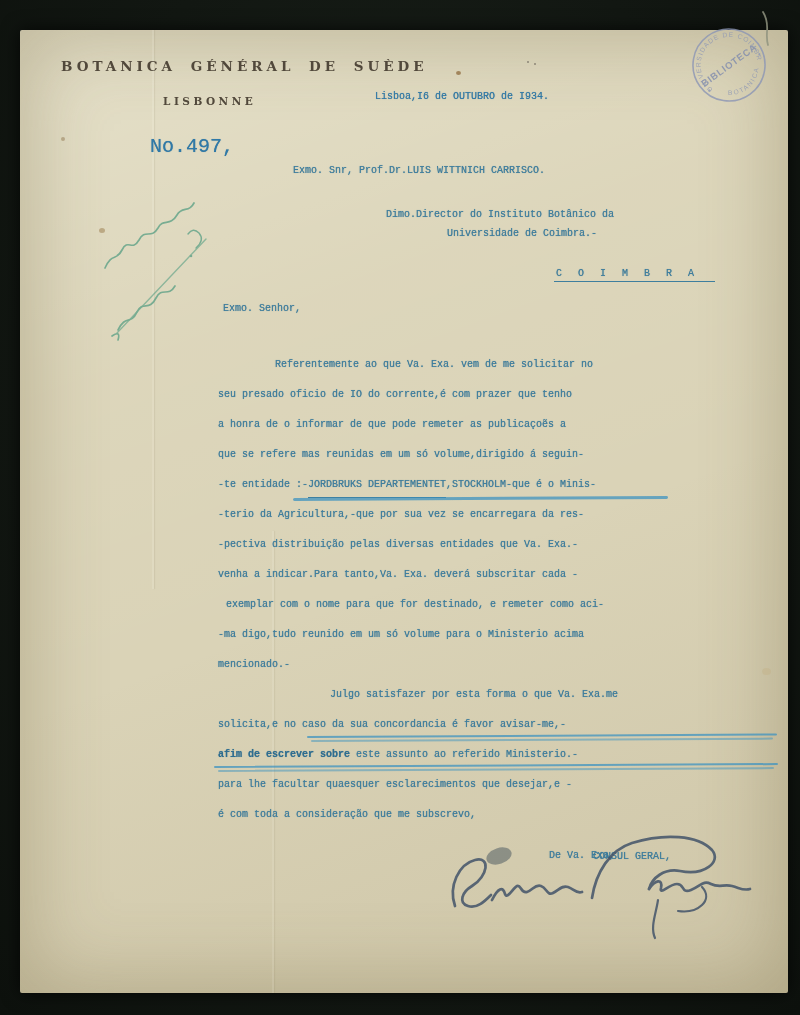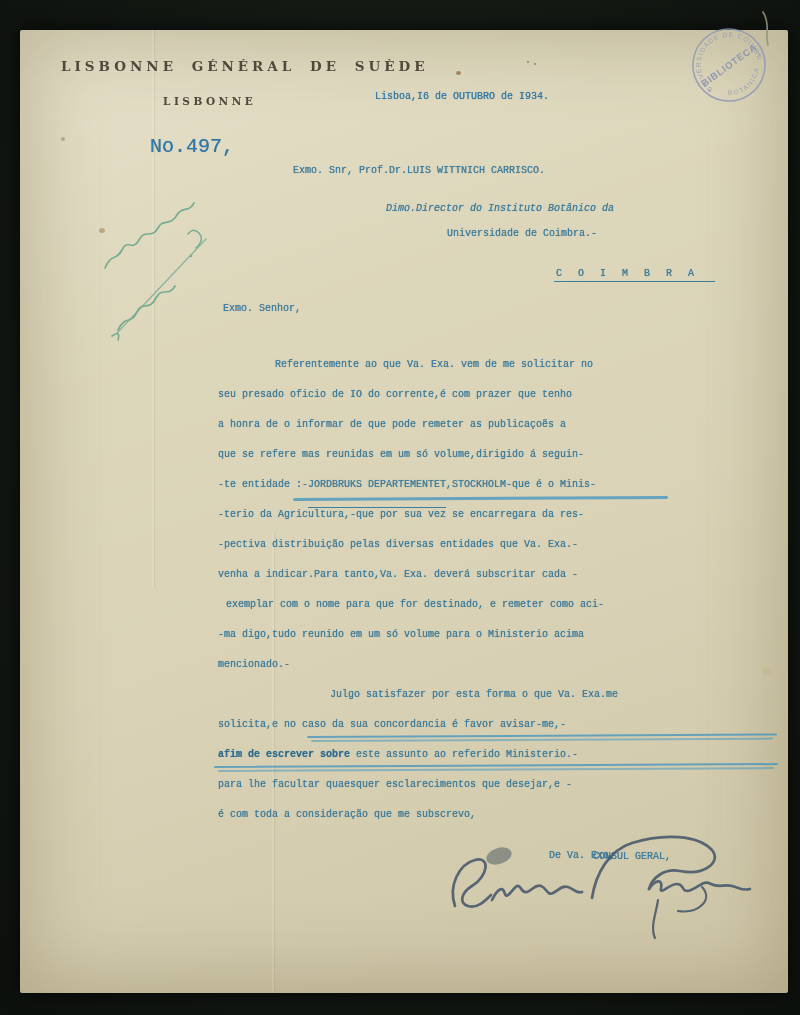--- a/index.html
+++ b/index.html
@@ -11,21 +11,21 @@
       linear-gradient(160deg, rgba(255,255,244,.30) 0%, rgba(255,255,240,.08) 30%, rgba(0,0,0,0) 55%, rgba(120,100,55,.12) 100%),
       #dad3b7;
     box-shadow: inset 0 0 75px 12px rgba(110,95,55,.30), 0 0 18px rgba(0,0,0,.75);
     border-radius:2px;}
   .abs{position:absolute;}
   .tw{font-family:"Liberation Mono", monospace;font-size:10px;color:#3e7e9e;
       white-space:pre;text-shadow:0 0 .7px rgba(52,110,140,.8);}
   .tw-blue{color:#2f79a8;}
   .serifhead{font-family:"DejaVu Serif", serif;color:#51483b;font-weight:bold;}
   .bline{height:30px;line-height:30px;}
-  .useg{border-bottom:1.6px solid currentColor;padding-bottom:17px;text-align:center;}
+  .useg{border-bottom:1.6px solid currentColor;padding-bottom:7px;text-align:center;}
   .bold-seg{font-weight:bold;color:#2e6d90;}
   .handline{position:absolute;height:2px;background:#3e93c0;opacity:.75;transform:rotate(-.3deg);transform-origin:left center;border-radius:2px;}
   .crease{position:absolute;width:2px;background:rgba(255,255,248,.22);box-shadow:1px 0 1px rgba(95,85,50,.18);pointer-events:none;}
   .spot{position:absolute;border-radius:50%;pointer-events:none;}
   .overlay{position:absolute;left:0;top:0;pointer-events:none;}
   .coimbra{letter-spacing:5px;border-bottom:1.6px solid currentColor;padding:0 16px 2px 2px;margin-left:20px;}
 </style>
 </head>
 <body>
 
@@ -34,28 +34,28 @@
 
     <div class="crease" style="left:132px;top:0;height:58%;opacity:.55;"></div>
     <div class="crease" style="left:252px;top:52%;height:48%;opacity:.5;"></div>
     <div class="spot" style="left:436px;top:41px;width:5px;height:4px;background:#8f6b3e;opacity:.75;"></div>
     <div class="spot" style="left:79px;top:198px;width:6px;height:5px;background:#a3885c;opacity:.6;"></div>
     <div class="spot" style="left:41px;top:107px;width:4px;height:4px;background:#97805a;opacity:.55;"></div>
     <div class="spot" style="left:742px;top:638px;width:9px;height:7px;background:#c3b288;opacity:.45;"></div>
     <div class="spot" style="left:507px;top:31px;width:2px;height:2px;background:#7a7468;opacity:.8;"></div>
     <div class="spot" style="left:514px;top:33px;width:2px;height:2px;background:#7a7468;opacity:.8;"></div>
 
-    <div class="abs serifhead" style="left:41px;top:28px;font-size:13.5px;letter-spacing:4px;word-spacing:6px;">LISBONNE GÉNÉRAL DE SUÈDE</div>
+    <div class="abs serifhead" style="left:41px;top:28px;font-size:13.5px;letter-spacing:4px;word-spacing:6px;">BOTANICA GÉNÉRAL DE SUÈDE</div>
     <div class="abs serifhead" style="left:143px;top:65px;font-size:10.5px;letter-spacing:3.5px;">LISBONNE</div>
     <div class="abs tw tw-blue" style="left:130px;top:98px;font-size:20px;margin-top:7px;">No.497,</div>
 
     <div class="abs tw tw-blue" style="left:355px;top:61px;">Lisboa,I6 de OUTUBRO de I934.</div>
 
     <div class="abs tw" style="left:273px;top:135px;text-align:center;">Exmo. Snr, Prof.Dr.LUIS WITTNICH CARRISCO.</div>
-    <div class="abs tw" style="left:366px;top:173px;font-style:italic;">Dimo.Director do Instituto Botânico da</div>
+    <div class="abs tw" style="left:366px;top:179px;">Dimo.Director do Instituto Botânico da</div>
     <div class="abs tw" style="left:427px;top:198px;">Universidade de Coimbra.-</div>
     <div class="abs tw" style="left:478px;top:227px;">
       <span class="coimbra">C O I M B R A</span>
     </div>
 
     <div class="abs tw" style="left:203px;top:273px;">Exmo. Senhor,</div>
 
     <div class="abs" style="left:198px;top:320px;width:566px;">
       <div class="tw bline" style="padding-left:57px;">Referentemente ao que Va. Exa. vem de me solicitar no</div>
       <div class="tw bline">seu presado oficio de IO do corrente,é com prazer que tenho</div>

